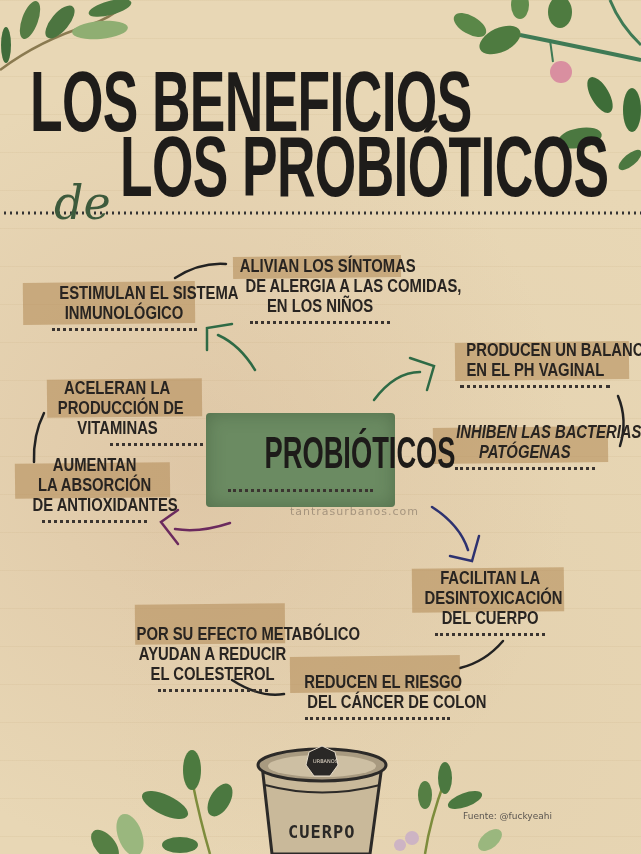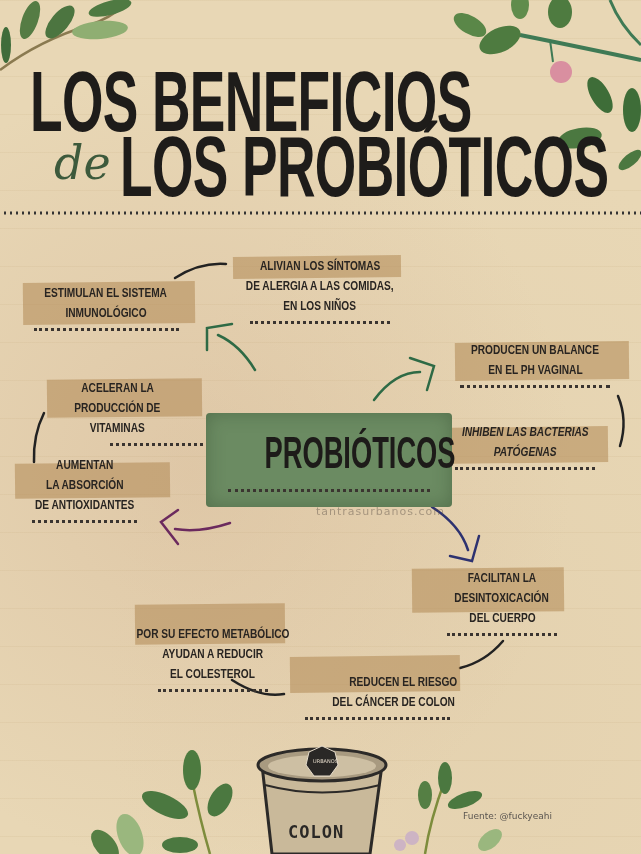--- a/index.html
+++ b/index.html
@@ -14,49 +14,49 @@
     color:#231f1c;
   }
   .abs { position:absolute; }
   .title-line {
     font-family:"Liberation Sans", sans-serif; font-weight:bold; color:#1e1c1a;
     letter-spacing:-1px; line-height:1; white-space:nowrap;
     transform:scaleX(0.62); transform-origin:left top;
   }
   .title-de {
     font-family:"DejaVu Serif", serif; font-style:italic; color:#3d5a3c;
-    font-size:46px; line-height:1;
+    font-size:46px; line-height:1;margin-top:40px;
   }
   .dots {
     height:0; border-top:3px dotted #3a3430;
   }
   .tape {
     position:absolute; background:rgba(176,137,84,0.55); transform:rotate(-0.6deg);
   }
   .item {
     position:absolute; text-align:center; color:#282421;
     font-family:"Liberation Sans", sans-serif; font-weight:bold;
-    font-size:13px; line-height:20px; letter-spacing:0px;
+    font-size:19px; line-height:20px; letter-spacing:0px;
   }
   .item .txt { display:inline-block; transform:scaleX(0.78); transform-origin:center top; white-space:nowrap; }
   .item .dots { margin:5px auto 0; border-top:3px dotted #3a3430; }
   .center-box {
-    position:absolute; left:206px; top:413px; width:246px; height:94px;
+    position:absolute; left:206px; top:413px; width:189px; height:94px;
     background:#6b8b62; border-radius:4px;
     box-shadow: inset 0 0 18px rgba(40,60,35,0.35);
   }
   .center-label {
     position:absolute; left:0; right:0; top:18px; text-align:center;
     font-family:"Liberation Sans", sans-serif; font-weight:bold; font-size:44px; line-height:1;
     color:#1d1b19;
   }
   .center-label span { display:inline-block; transform:scaleX(0.62); transform-origin:center top; white-space:nowrap; }
   .watermark {
     position:absolute; left:290px; top:505px; font-size:11px; letter-spacing:1px;
-    color:rgba(90,80,70,0.45); font-family:"DejaVu Sans", sans-serif;margin-left:26px;
+    color:rgba(90,80,70,0.45); font-family:"DejaVu Sans", sans-serif;
   }
   .credit {
     position:absolute; left:463px; top:811px; font-size:9px; color:#5a5550;
     font-family:"DejaVu Sans", sans-serif;
   }
   svg { position:absolute; left:0; top:0; overflow:visible; }
 </style>
 </head>
 <body>
 
@@ -140,21 +140,21 @@
 <div class="tape" style="left:23px; top:282px; width:172px; height:42px;"></div>
 <div class="tape" style="left:233px; top:256px; width:168px; height:22px;"></div>
 <div class="tape" style="left:455px; top:342px; width:174px; height:38px;"></div>
 <div class="tape" style="left:433px; top:427px; width:175px; height:36px;"></div>
 <div class="tape" style="left:47px; top:379px; width:155px; height:38px;"></div>
 <div class="tape" style="left:15px; top:463px; width:155px; height:35px;"></div>
 <div class="tape" style="left:412px; top:568px; width:152px; height:44px;"></div>
 <div class="tape" style="left:135px; top:604px; width:150px; height:40px;"></div>
 <div class="tape" style="left:290px; top:656px; width:170px; height:36px;"></div>
 
-<div class="item" style="left:16px; top:283px; width:180px;">
+<div class="item" style="left:34px; top:283px; width:180px;">
   <div class="txt">ESTIMULAN EL SISTEMA</div><br>
   <div class="txt">INMUNOLÓGICO</div>
   <div class="dots" style="width:145px;"></div>
 </div>
 
 <div class="item" style="left:215px; top:256px; width:210px;">
   <div class="txt">ALIVIAN LOS SÍNTOMAS</div><br>
   <div class="txt">DE ALERGIA A LAS COMIDAS,</div><br>
   <div class="txt">EN LOS NIÑOS</div>
   <div class="dots" style="width:140px;"></div>
@@ -172,28 +172,28 @@
   <div class="dots" style="width:140px;"></div>
 </div>
 
 <div class="item" style="left:40px; top:378px; width:155px;">
   <div class="txt">ACELERAN LA</div><br>
   <div class="txt">PRODUCCIÓN DE</div><br>
   <div class="txt">VITAMINAS</div>
   <div class="dots" style="width:105px; margin-left:70px;"></div>
 </div>
 
-<div class="item" style="left:2px; top:455px; width:165px;">
+<div class="item" style="left:12px; top:455px; width:165px;">
   <div class="txt">AUMENTAN</div><br>
   <div class="txt">LA ABSORCIÓN</div><br>
   <div class="txt">DE ANTIOXIDANTES</div>
   <div class="dots" style="width:105px;"></div>
 </div>
 
-<div class="item" style="left:417px; top:568px; width:170px;">
+<div class="item" style="left:405px; top:568px; width:170px;">
   <div class="txt">FACILITAN LA</div><br>
   <div class="txt">DESINTOXICACIÓN</div><br>
   <div class="txt">DEL CUERPO</div>
   <div class="dots" style="width:110px;"></div>
 </div>
 
 <div class="item" style="left:105px; top:624px; width:215px;">
   <div class="txt">POR SU EFECTO METABÓLICO</div><br>
   <div class="txt">AYUDAN A REDUCIR</div><br>
   <div class="txt">EL COLESTEROL</div>
@@ -205,16 +205,16 @@
   <div class="txt">DEL CÁNCER DE COLON</div>
   <div class="dots" style="width:145px;"></div>
 </div>
 
 <div class="center-box">
   <div class="center-label"><span>PROBIÓTICOS</span></div>
   <div class="dots" style="position:absolute; left:22px; right:22px; top:76px;"></div>
 </div>
 <div class="watermark">tantrasurbanos.com</div>
 
-<div class="abs" style="left:288px; top:822px; font-family:'DejaVu Sans Mono', monospace; font-size:17px; font-weight:bold; color:#2a2826; letter-spacing:1px;">COLON</div>
+<div class="abs" style="left:288px; top:822px; font-family:'DejaVu Sans Mono', monospace; font-size:17px; font-weight:bold; color:#2a2826; letter-spacing:1px;">CUERPO</div>
 <div class="abs" style="left:313px; top:758px; font-size:5px; color:#e6dccb; font-family:'DejaVu Sans', sans-serif;">URBANOS</div>
 
 <div class="credit">Fuente: @fuckyeahi</div>
 
 </body></html>

